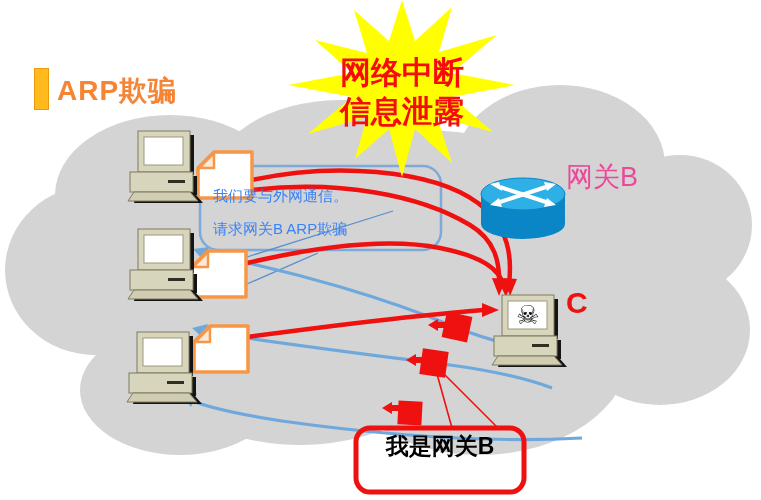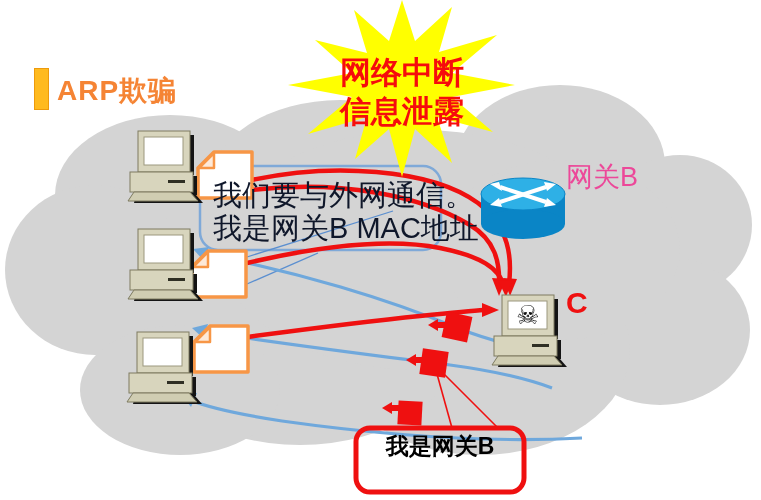--- a/index.html
+++ b/index.html
@@ -6,21 +6,21 @@
   #stage{position:relative;width:757px;height:500px;overflow:hidden;background:#ffffff;
          font-family:"Liberation Sans","DejaVu Sans",sans-serif;text-decoration:underline;}
   #diagram-svg{position:absolute;left:0;top:0;}
   .label{position:absolute;white-space:nowrap;}
   .title-bar{position:absolute;left:34px;top:68px;width:13px;height:40px;
              background:#FFBA1E;border:1px solid #ED9A0C;}
   .title-text{left:57px;top:72px;font-size:28px;font-weight:bold;color:#F58434;letter-spacing:1px;}
   .starburst-text{left:290px;top:53px;width:224px;text-align:center;
                   font-size:31px;line-height:39px;font-weight:900;color:#F60C0C;}
   .request-text{left:213px;top:179px;width:235px;
-                font-size:29px;line-height:33px;color:#0f172a;}
+                font-size:15px;line-height:33px;color:#3b82f6;}
   .gateway-label{left:566px;top:159px;font-size:27px;color:#ec4899;}
   .attacker-label{left:566px;top:286px;font-size:30px;font-weight:bold;color:#EF1010;}
   .skull{left:508px;top:300px;width:40px;height:30px;text-align:center;
          font-size:26px;line-height:30px;color:#111;font-family:"DejaVu Sans",sans-serif;}
   .spoof-text{left:352px;top:432px;width:176px;text-align:center;
               font-size:23px;line-height:29px;font-weight:bold;color:#000000;}
 </style>
 </head>
 <body>
 
@@ -145,21 +145,21 @@
 <div class="title-bar"></div>
 <div class="label title-text">ARP欺骗</div>
 
 <div class="label starburst-text">
   <div>网络中断</div>
   <div>信息泄露</div>
 </div>
 
 <div class="label request-text">
   <div>我们要与外网通信。</div>
-  <div>我是网关B MAC地址</div>
+  <div>请求网关B ARP欺骗</div>
 </div>
 
 <div class="label gateway-label">网关B</div>
 <div class="label attacker-label">C</div>
 <div class="label skull">☠</div>
 
 <div class="label spoof-text">
   <div>我是网关B</div>
 </div>
 

